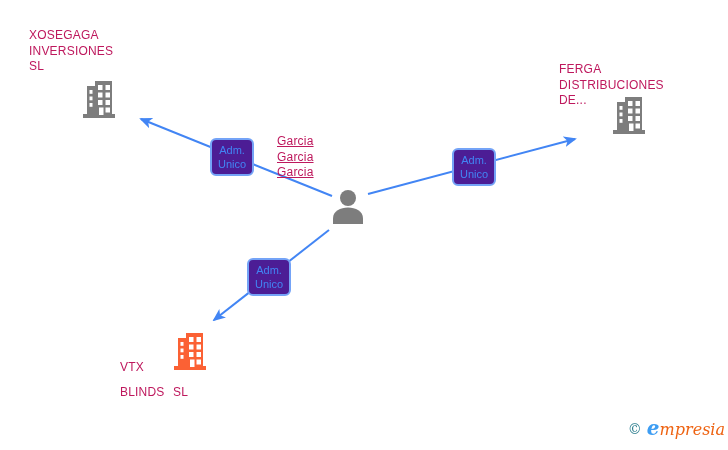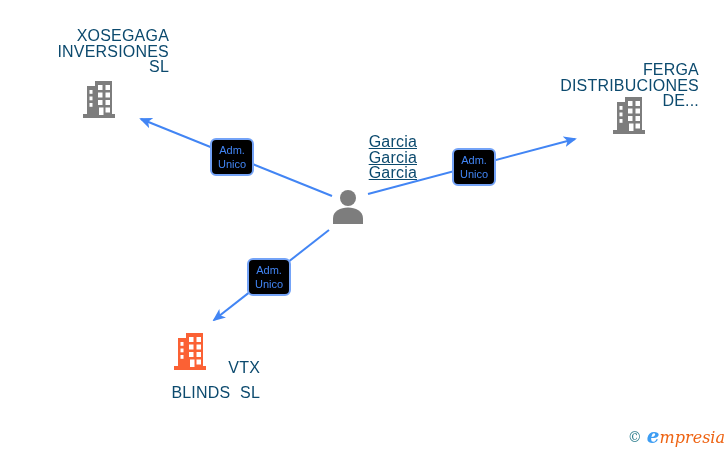--- a/index.html
+++ b/index.html
@@ -13,44 +13,44 @@
   }
   svg.edges {
     position: absolute;
     inset: 0;
     width: 728px;
     height: 450px;
   }
   .node-label {
     position: absolute;
     width: 140px;
-    text-align: right;
-    color: #0c4a6e;
-    font-size: 16px;
+    text-align: left;
+    color: #be185d;
+    font-size: 12px;
     line-height: 15.5px;
     letter-spacing: 0.2px;
   }
   .node-icon { position: absolute; }
   .edge-label {
     position: absolute;
-    background: #000000;
+    background: #4c1d95;
     border: 2px solid #74a3f7;
     border-radius: 6px;
     color: #4285f4;
     font-size: 11px;
     line-height: 14px;
     padding: 3px 6px;
     text-align: center;
     white-space: nowrap;
   }
   .vtx-line2 { word-spacing: 5px; margin-top: 9px; }
   .watermark {
     position: absolute;
     right: 3px;
-    bottom: 2px;
+    bottom: 10px;
     font-family: "DejaVu Serif", serif;
     font-style: italic;
     white-space: nowrap;
   }
   .wm-copy   { color: #2e7f8f; font-size: 14px; font-style: normal; vertical-align: 1px; }
   .wm-initial{ color: #3d9df3; font-size: 20px; font-weight: bold; }
   .wm-rest   { color: #ee6312; font-size: 16px; }
 </style>
 </head>
 <body>

